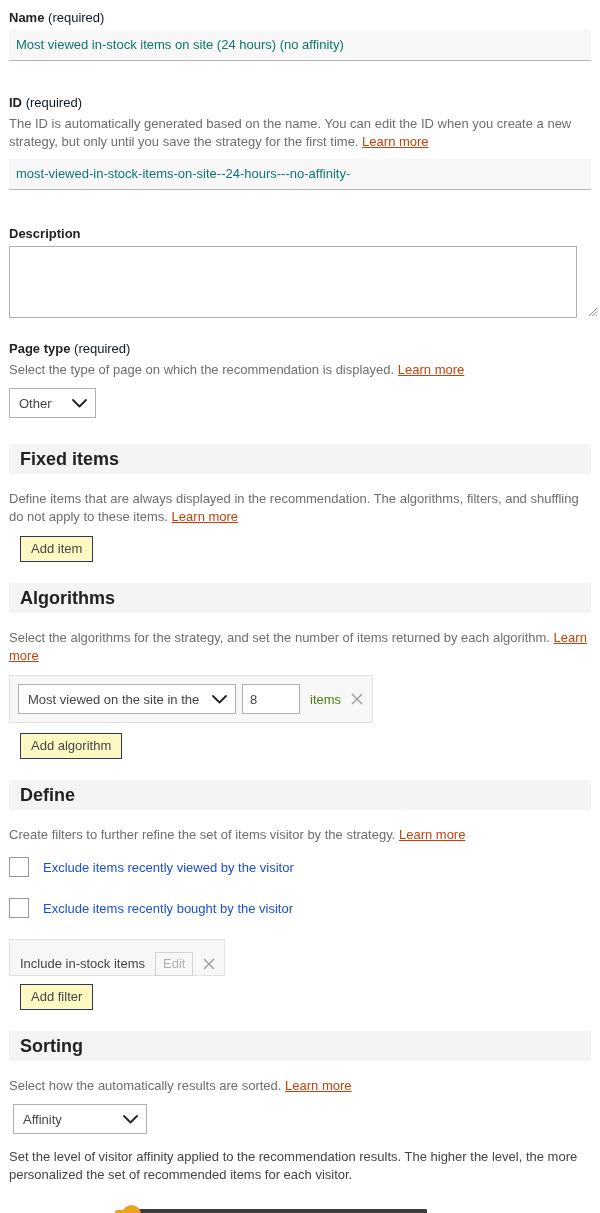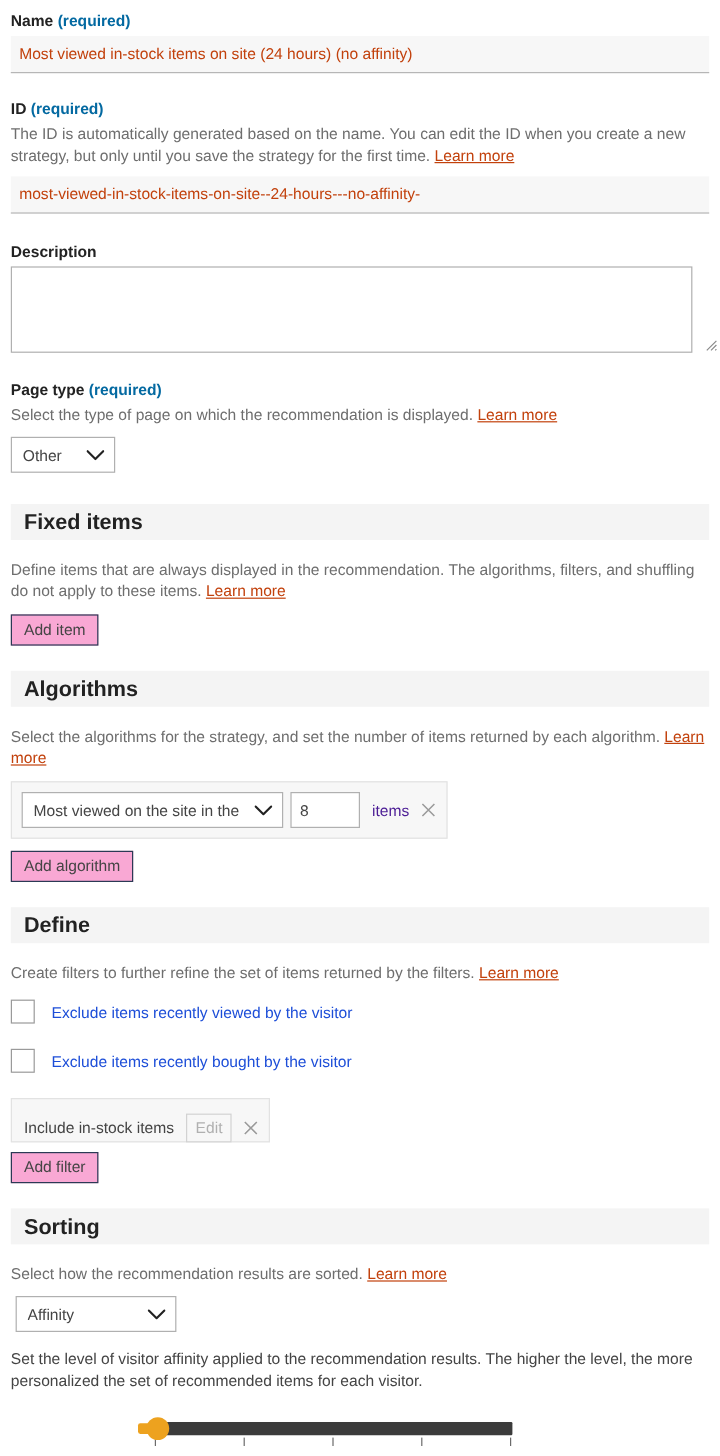--- a/index.html
+++ b/index.html
@@ -19,47 +19,47 @@
   .page { width: 600px; position: relative; }
 
   
   .field-label {
     font-size: 13px;
     font-weight: bold;
     color: #222222;
     padding: 0 0 5px 9px;
   }
   .field-label .opt {
-    font-weight: bold;
-    color: #0369a1;
+    font-weight: normal;
+    color: #0f172a;
   }
   .help {
     font-size: 13px;
     color: #6e6e6e;
     line-height: 18px;
     padding: 0 12px 0 9px;
   }
   a.learn {
     color: #c2410c;
     text-decoration: underline;
     cursor: pointer;
   }
 
   
   .filled-input {
-    margin: 0 9px 0 9px;
+    margin: 0 9px 12px 9px;
     height: 30px;
     line-height: 30px;
     background: #f7f7f7;
     border: none;
     border-bottom: 1px solid #b6b6b6;
     padding: 0 0 0 7px;
     font-family: "Liberation Sans", sans-serif;
     font-size: 13px;
-    color: #c2410c;
+    color: #0f766e;
     width: calc(100% - 25px);
     box-sizing: content-box;
     display: block;
     outline: none;
   }
 
   .textarea-box {
     margin: 0 9px;
     width: 568px;
     height: 72px;
@@ -119,28 +119,28 @@
     font-weight: bold;
     color: #222222;
     padding-left: 11px;
     box-sizing: border-box;
   }
 
   
   .btn-outline {
     display: inline-block;
     border: 1px solid #2b3a55;
-    background: #f9a8d4;
+    background: #fef9c3;
     color: #444444;
     font-family: "Liberation Sans", sans-serif;
     font-size: 13px;
     height: 26px;
     line-height: 24px;
     padding: 0 10px;
-    margin-left: 9px;
+    margin-left: 20px;
     cursor: pointer;
     box-sizing: border-box;
   }
 
   
   .algo-row {
     margin: 0 9px;
     background: #f7f7f7;
     border: 1px solid #e2e2e2;
     display: inline-flex;
@@ -158,21 +158,21 @@
     margin-left: 6px;
     padding: 0 7px;
     font-family: "Liberation Sans", sans-serif;
     font-size: 13px;
     color: #444444;
     outline: none;
   }
   .units {
     margin-left: 10px;
     font-size: 13px;
-    color: #4c1d95;
+    color: #4d7c0f;
   }
   .x-btn {
     margin-left: 9px;
     width: 14px;
     height: 14px;
     cursor: pointer;
     display: inline-block;
   }
 
   
@@ -350,21 +350,21 @@
 
   <div style="height:10px" class="sp"></div>
   <button class="btn-outline">Add algorithm</button>
 
   
   <div style="height:21px" class="sp"></div>
   <div class="section-head">
     <span>Define</span>
   </div>
   <div style="height:16px" class="sp"></div>
-  <div class="help"><span>Create filters to further refine the set of items returned by the filters.</span> <a class="learn">Learn more</a></div>
+  <div class="help"><span>Create filters to further refine the set of items visitor by the strategy.</span> <a class="learn">Learn more</a></div>
 
   <div style="height:13px" class="sp"></div>
   <div class="check-row">
     <span class="cbox"></span>
     <span class="check-label">Exclude items recently viewed by the visitor</span>
   </div>
   <div style="height:21px" class="sp"></div>
   <div class="check-row">
     <span class="cbox"></span>
     <span class="check-label">Exclude items recently bought by the visitor</span>
@@ -380,21 +380,21 @@
   </div>
   <div style="height:8px" class="sp"></div>
   <button class="btn-outline">Add filter</button>
 
   
   <div style="height:21px" class="sp"></div>
   <div class="section-head">
     <span>Sorting</span>
   </div>
   <div style="height:16px" class="sp"></div>
-  <div class="help"><span>Select how the recommendation results are sorted.</span> <a class="learn">Learn more</a></div>
+  <div class="help"><span>Select how the automatically results are sorted.</span> <a class="learn">Learn more</a></div>
   <div style="height:9px" class="sp"></div>
   <div class="sel" id="sorting-select">
     <span class="val">Affinity</span>
     <svg class="chev" width="15" height="9" viewBox="0 0 15 9">
       <path d="M1 1 L7.5 7.5 L14 1" stroke="#222" stroke-width="1.8" fill="none" stroke-linecap="round" stroke-linejoin="round"></path>
     </svg>
   </div>
 
   <div style="height:14px" class="sp"></div>
   <div class="help" style="color:#444444">

